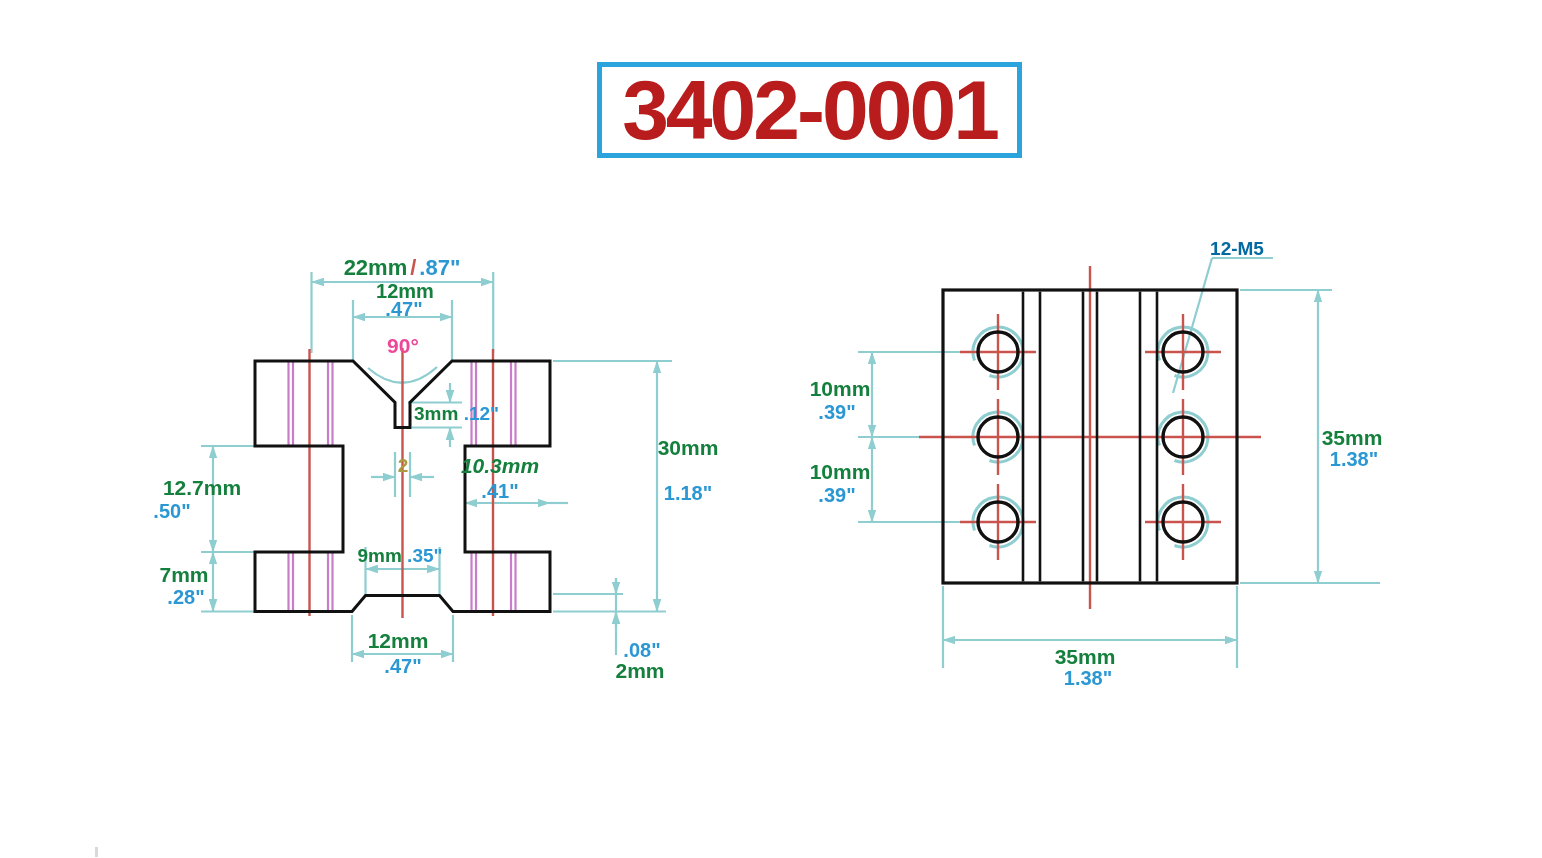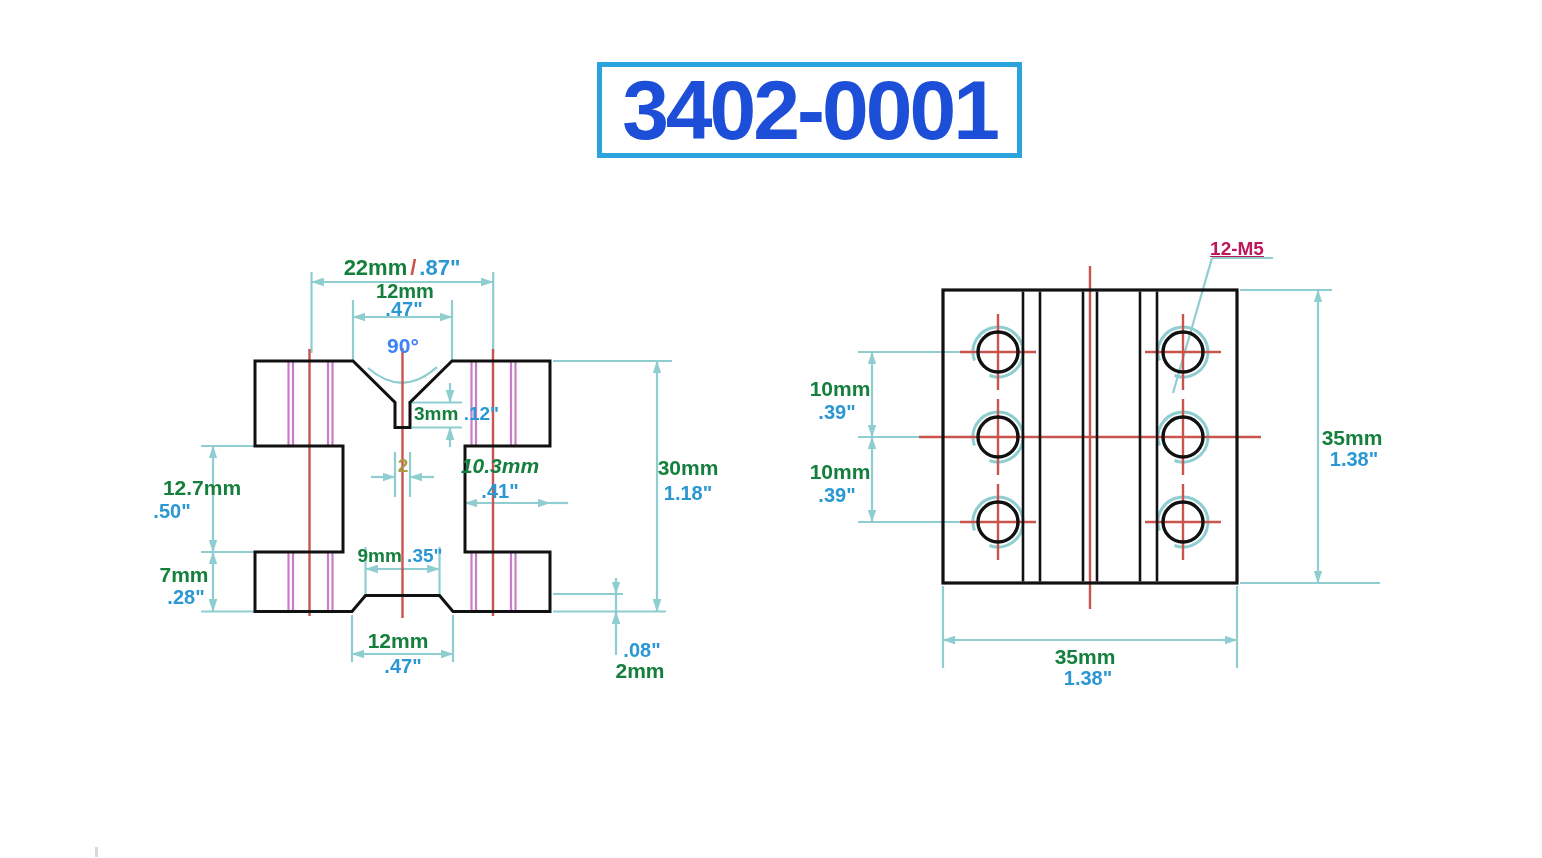--- a/index.html
+++ b/index.html
@@ -4,31 +4,31 @@
 <style>
   html,body{margin:0;padding:0;background:#ffffff;}
   #canvas{position:relative;width:1542px;height:858px;background:#ffffff;overflow:hidden;
           font-family:"Liberation Sans",sans-serif;}
   #drawing-svg{position:absolute;left:0;top:0;}
   .lbl{position:absolute;font-weight:bold;white-space:nowrap;transform:translateX(-50%);line-height:1.05;}
   .lbl.leftalign{transform:none;}
   .mm{color:#15803d;}
   .inch{color:#2b97d3;}
   .sep{color:#c9544e;margin:0 3px;}
-  .green-light{color:#3b82f6;}
-  .green-dark{color:#be185d;text-decoration:underline;}
+  .green-light{color:#ec4899;}
+  .green-dark{color:#0369a1;}
   .olive{color:#ab9b3f;}
   .fs22{font-size:22px;}
   .fs21{font-size:21px;}
   .fs20{font-size:20px;}
   .fs19{font-size:19px;}
   #title-box{position:absolute;left:597px;top:62px;width:425px;height:96px;
              border:5px solid #2ba3dc;box-sizing:border-box;background:#ffffff;
              display:flex;align-items:center;justify-content:center;}
-  #title-text{font-size:84px;font-weight:bold;color:#1d4ed8;letter-spacing:-3px;line-height:1;}
+  #title-text{font-size:84px;font-weight:bold;color:#b91c1c;letter-spacing:-3px;line-height:1;}
   #bottom-artifact{position:absolute;left:95px;top:847px;width:3px;height:10px;background:#d9d9d9;}
 </style>
 </head>
 <body>
 
 <div id="canvas">
 
   <svg id="drawing-svg" width="1542" height="858" viewBox="0 0 1542 858">
     <defs>
       <marker id="ar" viewBox="0 0 12 8" markerWidth="13" markerHeight="9" refX="11.5" refY="4" orient="auto-start-reverse" markerUnits="userSpaceOnUse">
@@ -200,21 +200,21 @@
   <div class="lbl fs20 inch" style="left:500px;top:481px;">.41"</div>
   <div class="lbl fs21 mm" style="left:166px;top:477px;margin-left:36px;">12.7mm</div>
   <div class="lbl fs20 inch" style="left:172px;top:501px;">.50"</div>
   <div class="lbl fs21 mm" style="left:184px;top:564px;">7mm</div>
   <div class="lbl fs20 inch" style="left:186px;top:587px;">.28"</div>
   <div class="lbl fs19" style="left:400px;top:546px;"><span class="mm">9mm</span> <span class="inch">.35"</span></div>
   <div class="lbl fs21 mm" style="left:398px;top:630px;">12mm</div>
   <div class="lbl fs20 inch" style="left:403px;top:656px;">.47"</div>
   <div class="lbl fs21 mm" style="left:640px;top:616px;margin-top:44px;">2mm</div>
   <div class="lbl fs20 inch" style="left:642px;top:640px;">.08"</div>
-  <div class="lbl fs21 mm" style="left:688px;top:457px;">30mm</div>
+  <div class="lbl fs21 mm" style="left:688px;top:437px;">30mm</div>
   <div class="lbl fs20 inch" style="left:688px;top:483px;">1.18"</div>
 
   <div class="lbl fs19 green-dark" style="left:1237px;top:239px;">12-M5</div>
   <div class="lbl fs21 mm" style="left:840px;top:378px;">10mm</div>
   <div class="lbl fs20 inch" style="left:837px;top:402px;">.39"</div>
   <div class="lbl fs21 mm" style="left:840px;top:461px;">10mm</div>
   <div class="lbl fs20 inch" style="left:837px;top:485px;">.39"</div>
   <div class="lbl fs21 mm" style="left:1352px;top:427px;">35mm</div>
   <div class="lbl fs20 inch" style="left:1354px;top:449px;">1.38"</div>
   <div class="lbl fs21 mm" style="left:1085px;top:646px;">35mm</div>

